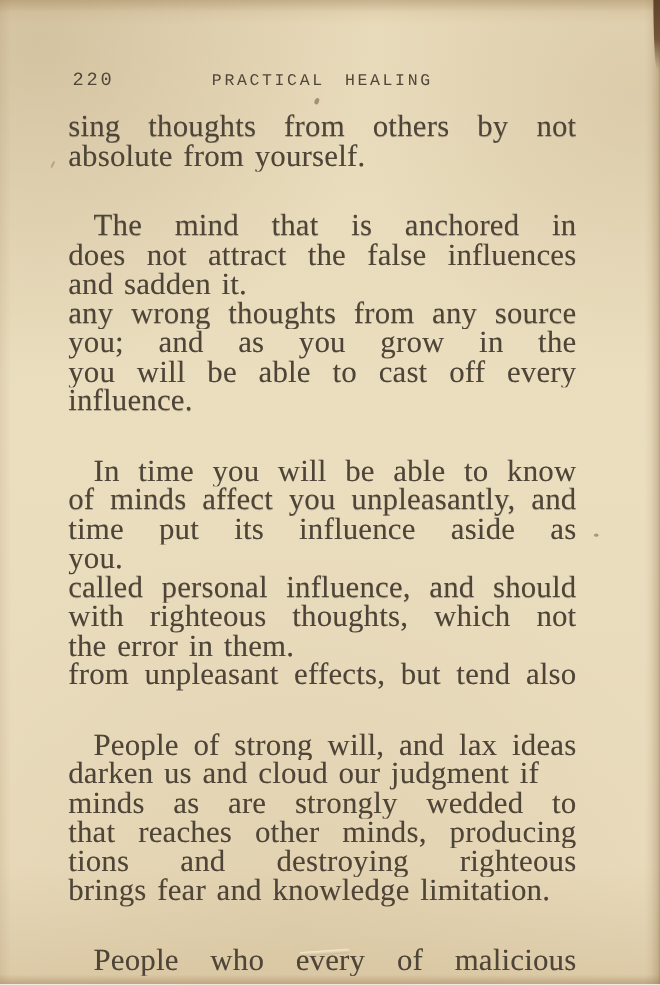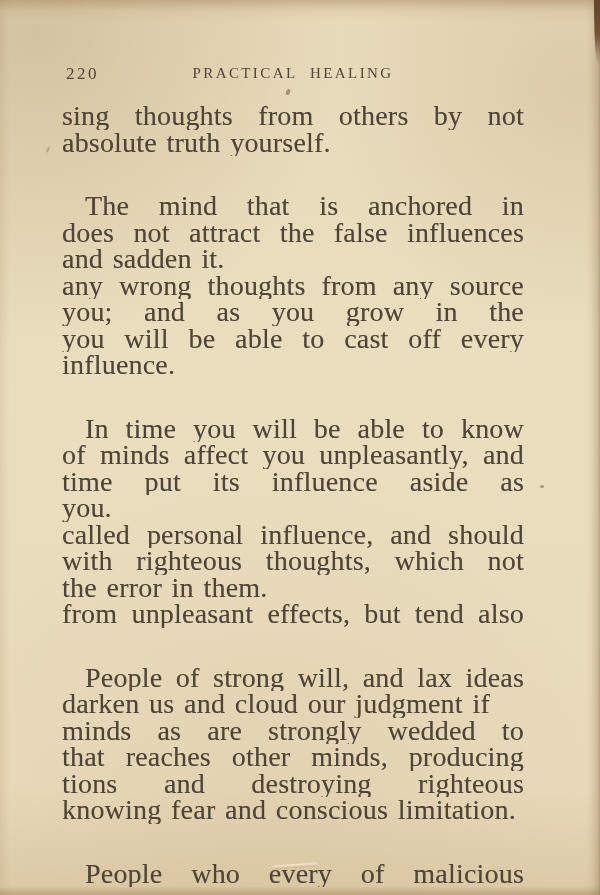--- a/index.html
+++ b/index.html
@@ -60,21 +60,21 @@
     background: rgba(100,80,56,0.5); border-radius: 50%;
   }
   .speck-3 {
     position: absolute; left: 47px; top: 146px; width: 2px; height: 7px;
     background: rgba(130,106,76,0.4); border-radius: 50%;
     transform: rotate(25deg);
   }
   
   .runhead {
     position: absolute; top: 64px; left: 0; width: 100%; height: 22px;
-    font-size: 16px; color: #51463a;
+    font-size: 16px; color: #51463a; font-family: Liberation Mono, monospace;
   }
   .pagenum {
     position: absolute; left: 66px; top: 0;
     letter-spacing: 2.5px; font-size: 17px;
   }
   .title {
     position: absolute; left: 0; right: 14px; top: 1px;
     text-align: center;
     font-size: 15px; letter-spacing: 2.4px; word-spacing: 7px;
   }
@@ -112,38 +112,38 @@
   <div class="speck-2"></div>
   <div class="speck-3"></div>
 
   <div class="runhead">
     <span class="pagenum">220</span>
     <span class="title">PRACTICAL HEALING</span>
   </div>
 
   <div class="textblock">
       <div class="line just">sing thoughts from others by not holding to</div>
-      <div class="line">absolute truth yourself.</div>
+      <div class="line">absolute from yourself.</div>
       <div class="line just indent">The mind that is anchored in absolute truth</div>
       <div class="line just">does not attract the false influences that depress</div>
       <div class="line">and sadden it.</div>
       <div class="line just">any wrong thoughts from any source to disturb</div>
       <div class="line just">you; and as you grow in the knowledge of truth</div>
       <div class="line just">you will be able to cast off every belief of evil</div>
       <div class="line">influence.</div>
       <div class="line just indent">In time you will be able to know just what kind</div>
       <div class="line just">of minds affect you unpleasantly, and at the same</div>
       <div class="line just">time put its influence aside as powerless to harm</div>
       <div class="line">you.</div>
       <div class="line just">called personal influence, and should be met</div>
       <div class="line just">with righteous thoughts, which not only save you</div>
       <div class="line">the error in them.</div>
       <div class="line just">from unpleasant effects, but tend also to correct</div>
       <div class="line just indent">People of strong will, and lax ideas of right</div>
       <div class="line">darken us and cloud our judgment if we allow it.</div>
       <div class="line just">minds as are strongly wedded to mortal error,</div>
       <div class="line just">that reaches other minds, producing false condi-</div>
       <div class="line just">tions and destroying righteous judgment, which</div>
-      <div class="line">knowing fear and conscious limitation.</div>
+      <div class="line">brings fear and knowledge limitation.</div>
       <div class="line just indent">People who every of malicious animal magnetism,</div>
     </div>
 
 </div>
 
 </body></html>

